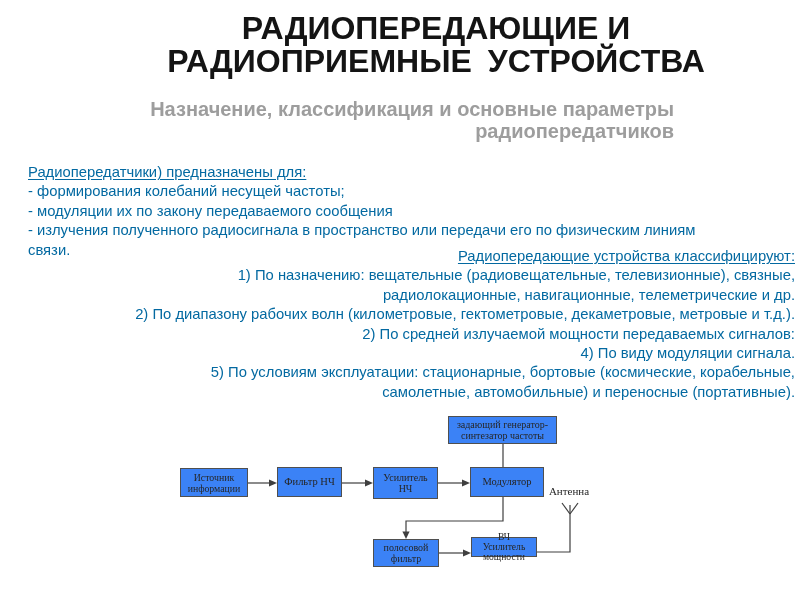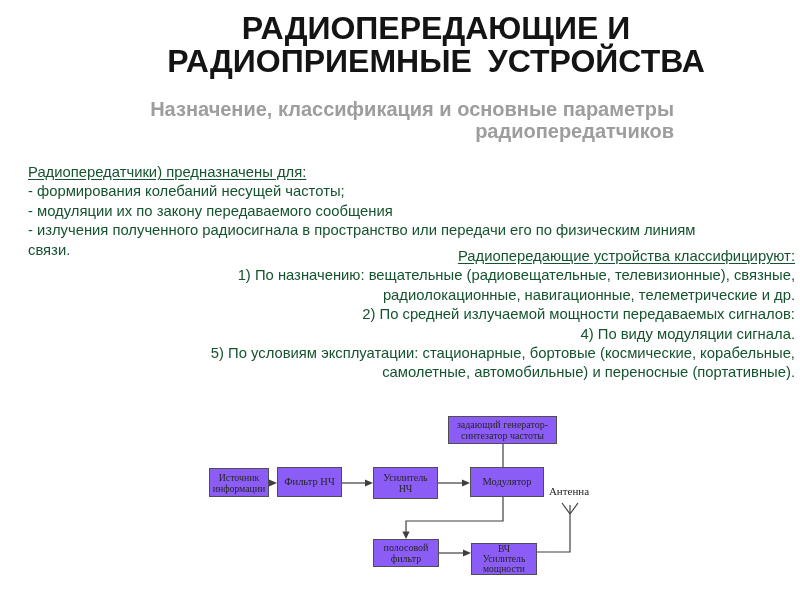--- a/index.html
+++ b/index.html
@@ -36,52 +36,52 @@
     font-weight: 700;
     line-height: 21.5px;
     color: #9d9d9d;
     margin-top: 8px;
   }
   
   .bodyblock {
     position: absolute;
     font-size: 14.8px;
     line-height: 19.4px;
-    color: #14532d;
+    color: #0369a1;
   }
   .bodyblock .ln { white-space: nowrap; }
   .blockA { left: 28px; top: 163px; width: 760px; }
   .blockB { left: 5px;  top: 247px; width: 790px; text-align: right; }
   .ind { padding-left: 41px; }
   .u   { text-decoration: underline; text-underline-offset: 2px; }
   
   .diagram-layer { position: absolute; left: 0; top: 0; width: 800px; height: 600px; }
   .dbox {
     position: absolute;
     box-sizing: border-box;
     border: 1px solid #4f4f4f;
-    background: #8b5cf6;
+    background: #3b82f6;
     display: flex;
     flex-direction: column;
     align-items: center;
     justify-content: center;
     text-align: center;
     font-family: "Liberation Serif", "DejaVu Serif", serif;
     color: #262626;
     font-size: 10px;
     line-height: 11.5px;
   }
   .dbox.small3 { font-size: 9.6px; line-height: 10.2px; }
   #box-generator { left: 448px; top: 416px; width: 109px; height: 28px; }
-  #box-source    { left: 180px; top: 468px; width: 60px;  height: 29px; font-size: 9.8px; line-height: 11px; margin-left: 29px; }
+  #box-source    { left: 180px; top: 468px; width: 68px;  height: 29px; font-size: 9.8px; line-height: 11px; }
   #box-filterlf  { left: 277px; top: 467px; width: 65px;  height: 30px; font-size: 10.5px; }
   #box-amplf     { left: 373px; top: 467px; width: 65px;  height: 32px; }
   #box-modulator { left: 470px; top: 467px; width: 74px;  height: 30px; font-size: 10.5px; }
   #box-bandpass  { left: 373px; top: 539px; width: 66px;  height: 28px; }
-  #box-hfamp     { left: 471px; top: 537px; width: 66px;  height: 32px; margin-top: 6px; }
+  #box-hfamp     { left: 471px; top: 537px; width: 66px;  height: 20px; }
   .antenna-label {
     position: absolute;
     left: 538px; top: 485px; width: 62px;
     text-align: center;
     font-family: "Liberation Serif", "DejaVu Serif", serif;
     font-size: 11px;
     color: #262626;
   }
   svg.wires { position: absolute; left: 0; top: 0; pointer-events: none; }
 </style>
@@ -101,20 +101,21 @@
     <div class="ln">- формирования колебаний несущей частоты;</div>
     <div class="ln">- модуляции их по закону передаваемого сообщения</div>
     <div class="ln">- излучения полученного радиосигнала в пространство или передачи его по физическим линиям</div>
     <div class="ln">связи.</div>
   </div>
 
   <div class="bodyblock blockB">
     <div class="ln ind u">Радиопередающие устройства классифицируют:</div>
     <div class="ln ind">1) По назначению: вещательные (радиовещательные, телевизионные), связные,</div>
     <div class="ln">радиолокационные, навигационные, телеметрические и др.</div>
+    <div class="ln ind">2) По диапазону рабочих волн (километровые, гектометровые, декаметровые, метровые и т.д.).</div>
     <div class="ln ind">2) По средней излучаемой мощности передаваемых сигналов:</div>
     <div class="ln ind">4) По виду модуляции сигнала.</div>
     <div class="ln ind">5) По условиям эксплуатации: стационарные, бортовые (космические, корабельные,</div>
     <div class="ln">самолетные, автомобильные) и переносные (портативные).</div>
   </div>
 
   <div class="diagram-layer">
 
     <svg class="wires" width="800" height="600" viewBox="0 0 800 600">
       <g stroke="#3f3f3f" stroke-width="1.2" fill="none">

